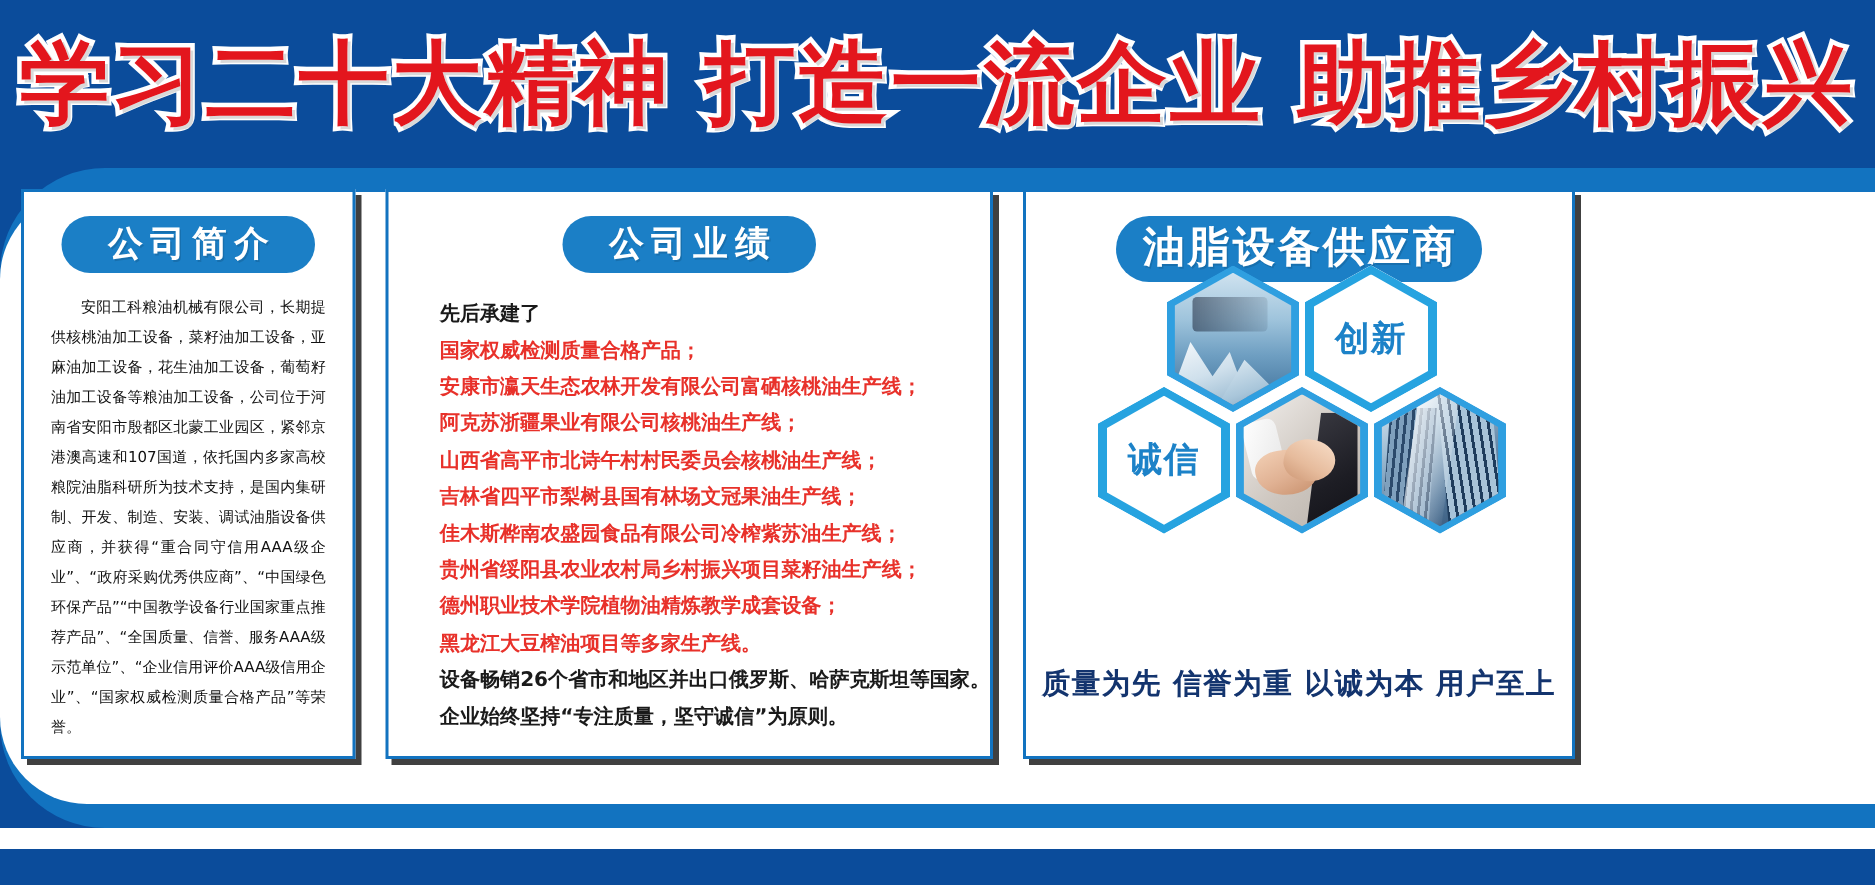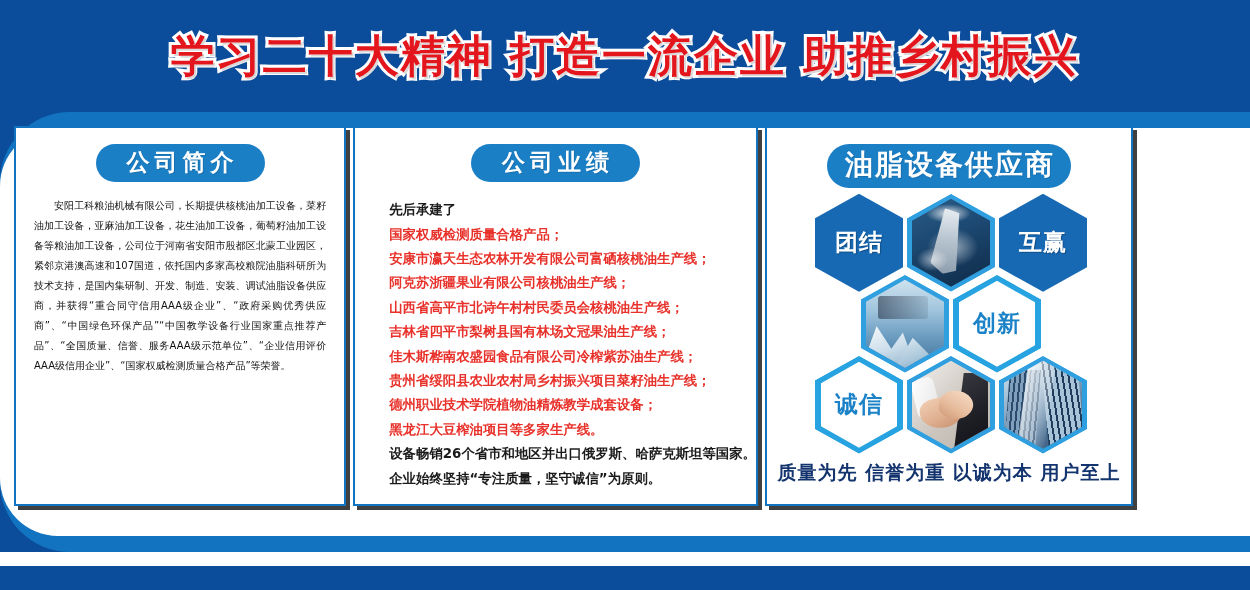--- a/index.html
+++ b/index.html
@@ -11,21 +11,21 @@
   .board{position:relative;width:1250px;height:590px;background:#0b4c9b;overflow:hidden;}
 
   
   .header{
     position:absolute;left:0;top:0;width:1250px;height:112px;
     background:#0b4c9b;display:flex;align-items:center;justify-content:center;
   }
   .header-title{
     font-family:"DejaVu Sans","Liberation Sans",sans-serif;
     font-weight:bold;
-    font-size:44px;
+    font-size:60px;
     line-height:1;
     color:#e3161d;
     letter-spacing:2px;
     white-space:nowrap;
     -webkit-text-stroke:6px #ffffff;
     paint-order:stroke fill;
     text-shadow:
       0 0 0 #fff,
       2px 2px 0 rgba(0,0,0,.15);
   }
@@ -40,22 +40,22 @@
     border-top-left-radius:70px;
     border-bottom-left-radius:70px;
   }
   .stage{
     position:absolute;left:0;top:16px;width:1250px;height:408px;
     background:#ffffff;
     border-top-left-radius:58px;
     border-bottom-left-radius:58px;
   }
   .stage-inner{
-    position:absolute;left:14px;top:14px;width:1119px;height:380px;
-    display:flex;gap:7px;
+    position:absolute;left:14px;top:14px;width:1036px;height:380px;
+    display:flex;gap:20px;
   }
 
   
   .panel{
     position:relative;background:#ffffff;
     border:2px solid #1273c0;
     box-shadow:4px 4px 0 rgba(0,0,0,.75);
     box-sizing:border-box;
   }
   .panel-1{width:392px;}
@@ -286,35 +286,20 @@
           <div>设备畅销26个省市和地区并出口俄罗斯、哈萨克斯坦等国家。</div>
           <div>企业始终坚持“专注质量，坚守诚信”为原则。</div>
         </div>
       </div>
 
       <div class="panel panel-3">
         <div class="badge badge-3">油脂设备供应商</div>
 
         <div class="hex-area">
 
-          <div class="hexrow r1">
-            <div class="hex solid">
-              <span class="lbl">团结</span>
-            </div>
-            <div class="hex framed">
-              <div class="pic art-carrier">
-                <div class="wake"></div>
-                <div class="deck"></div>
-                <div class="wake2"></div>
-              </div>
-            </div>
-            <div class="hex solid">
-              <span class="lbl">互赢</span>
-            </div>
-          </div>
 
           <div class="hexrow r2">
             <div class="hex framed">
               <div class="pic art-success">
                 <div class="cal"></div>
                 <div class="mount"></div>
                 <div class="mount2"></div>
               </div>
             </div>
             <div class="hex outline">

